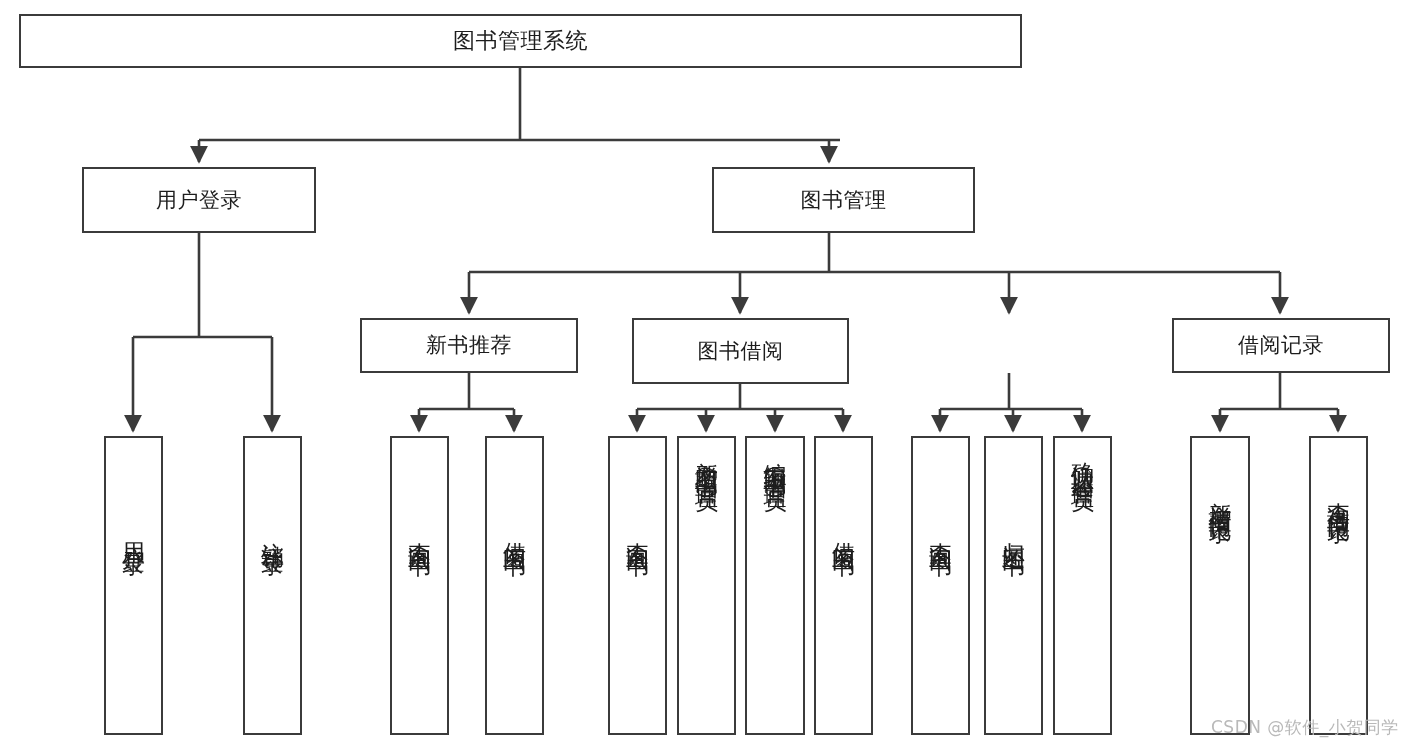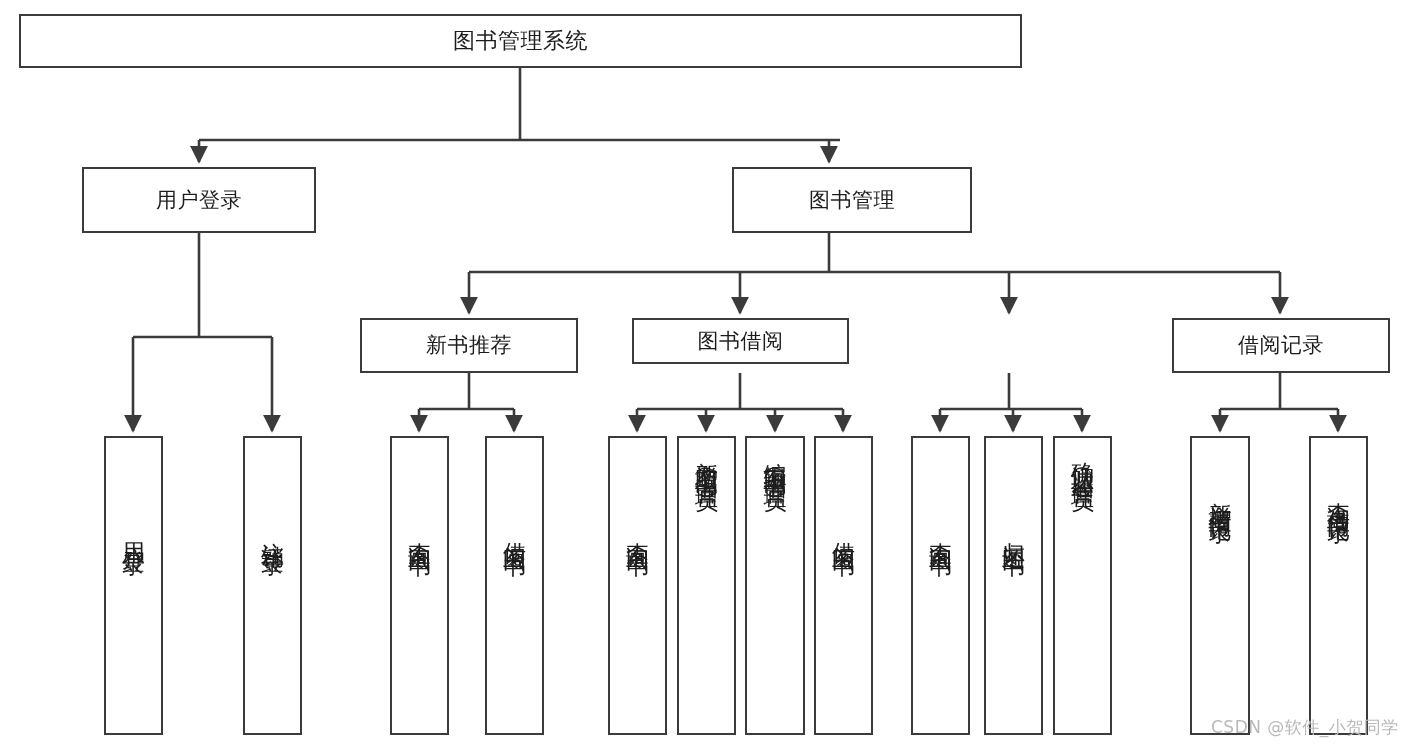--- a/index.html
+++ b/index.html
@@ -112,28 +112,28 @@
     </g>
   </svg>
 
   <div class="node h root" style="left:19px;top:14px;width:1003px;height:54px;">
     <span class="lbl">图书管理系统</span>
   </div>
 
   <div class="node h" style="left:82px;top:167px;width:234px;height:66px;">
     <span class="lbl">用户登录</span>
   </div>
-  <div class="node h" style="left:732px;top:167px;width:240px;height:66px;justify-content:center;">
+  <div class="node h" style="left:712px;top:167px;width:263px;height:66px;justify-content:center;">
     <span class="lbl">图书管理</span>
   </div>
 
   <div class="node h" style="left:360px;top:318px;width:218px;height:55px;">
     <span class="lbl">新书推荐</span>
   </div>
-  <div class="node h" style="left:632px;top:318px;width:217px;height:46px;">
+  <div class="node h" style="left:632px;top:318px;width:217px;height:66px;">
     <span class="lbl">图书借阅</span>
   </div>
   <div class="node h" style="left:1172px;top:318px;width:218px;height:55px;">
     <span class="lbl">借阅记录</span>
   </div>
 
   <div class="node v" style="left:104px;top:436px;width:59px;height:299px;padding-top:86px;">
     <span class="lbl">用户登录</span>
   </div>
   <div class="node v" style="left:243px;top:436px;width:59px;height:299px;padding-top:86px;">

